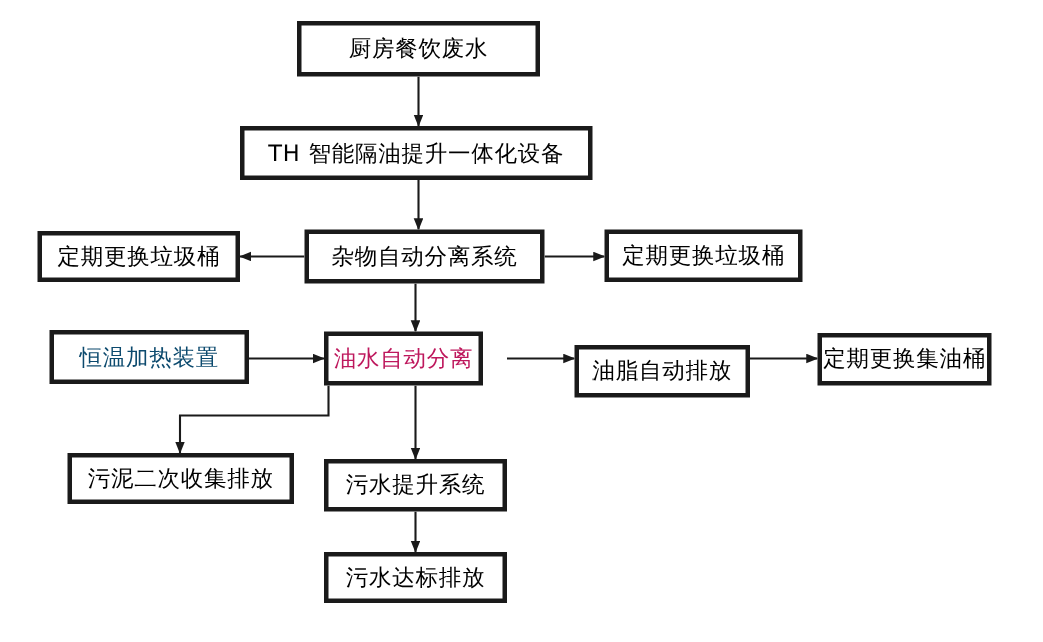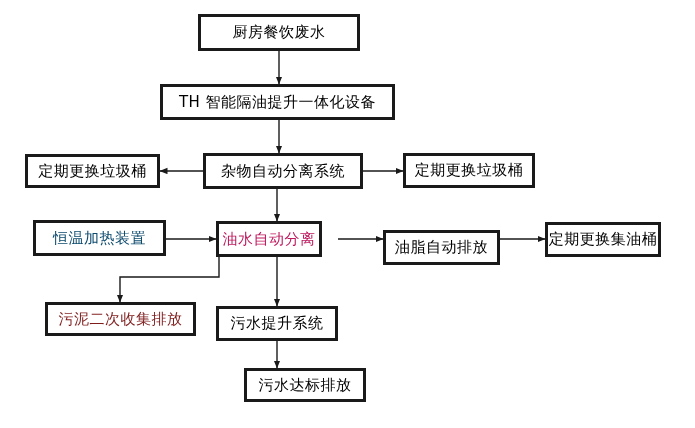--- a/index.html
+++ b/index.html
@@ -102,24 +102,24 @@
       <div class="node" style="left: 216px; top: 221px; width: 106px; height: 36px; border-color: rgb(26, 26, 26); color: #be185d;">
         <span class="node-label">油水自动分离</span>
       </div>
       <div class="node" style="left: 383px; top: 230px; width: 117px; height: 35px; border-color: rgb(26, 26, 26); color: rgb(0, 0, 0);">
         <span class="node-label">油脂自动排放</span>
         <span class="artifact-dots">· · · ·</span>
       </div>
       <div class="node" style="left: 545px; top: 222px; width: 116px; height: 35px; border-color: rgb(26, 26, 26); color: rgb(0, 0, 0);">
         <span class="node-label">定期更换集油桶</span>
       </div>
-      <div class="node" style="left: 45px; top: 302px; width: 151px; height: 34px; border-color: rgb(26, 26, 26); color: #7f1d1d;">
+      <div class="node" style="left: 45px; top: 302px; width: 151px; height: 34px; border-color: rgb(26, 26, 26); color: #000000;">
         <span class="node-label">污泥二次收集排放</span>
       </div>
       <div class="node" style="left: 216px; top: 306px; width: 122px; height: 35px; border-color: rgb(26, 26, 26); color: rgb(0, 0, 0);">
         <span class="node-label">污水提升系统</span>
       </div>
-      <div class="node" style="left: 216px; top: 368px; width: 122px; height: 34px; border-color: rgb(26, 26, 26); color: rgb(0, 0, 0); margin-left: 28px;">
+      <div class="node" style="left: 216px; top: 368px; width: 122px; height: 34px; border-color: rgb(26, 26, 26); color: rgb(0, 0, 0);">
         <span class="node-label">污水达标排放</span>
       </div>
     </div>
 
 </div>
 
 </body></html>

